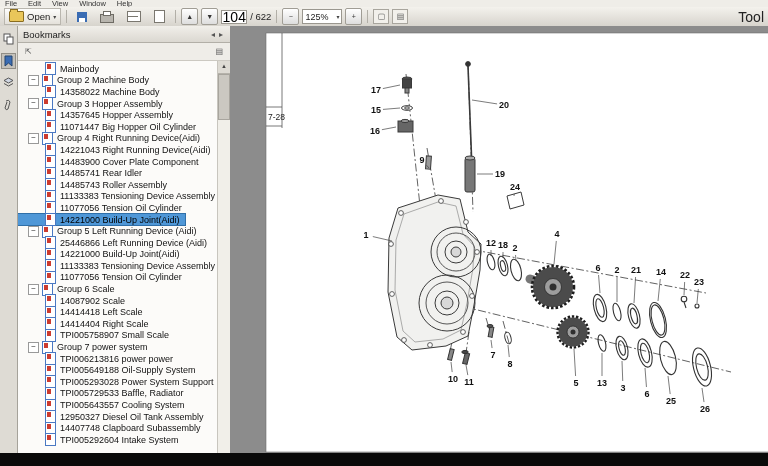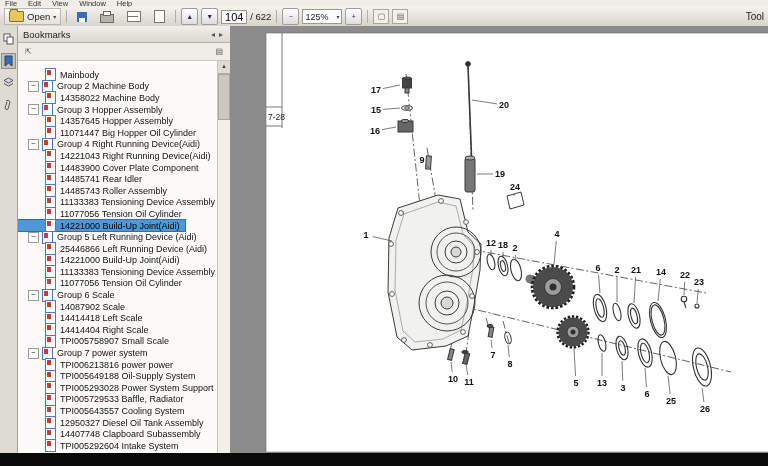--- a/index.html
+++ b/index.html
@@ -29,45 +29,45 @@
   .print-icon{width:12px;height:7px;background:#b8b5ae;border:1px solid #6e6b64;position:relative;margin-top:3px}
   .print-icon::before{content:"";position:absolute;top:-4px;left:2px;width:6px;height:3px;
                background:#fff;border:1px solid #6e6b64}
   .mail-icon{width:12px;height:9px;background:#fff;border:1px solid #7a776f;position:relative}
   .mail-icon::before{content:"";position:absolute;left:0;top:0;width:10px;height:4px;
                border-bottom:1px solid #7a776f;transform:skewY(0deg)}
   .page-icon{width:9px;height:11px;background:#fff;border:1px solid #7a776f}
   .navbtn{width:15px;height:15px;border:1px solid #a09d95;border-radius:2px;
           background:linear-gradient(#fff,#ddd);font-size:7px;display:flex;
           align-items:center;justify-content:center;color:#333}
-  .pageinput{width:24px;height:12px;border:1px solid #9a978f;font-size:11px;
+  .pageinput{width:24px;height:12px;border:1px solid #9a978f;font-size:14px;
              text-align:center;padding:0;background:#fff;font-family:"Liberation Sans",sans-serif}
   .zoombox{min-width:34px;height:13px;border:1px solid #9a978f;background:#fff;
            font-size:9px;display:flex;align-items:center;justify-content:space-between;padding:0 2px}
   .viewbtn{width:14px;height:13px;border:1px solid #a8a59d;background:#f2f0eb;
            display:flex;align-items:center;justify-content:center;font-size:8px;color:#555}
-  .tools-label{margin-left:auto;font-size:10px;color:#222;padding-right:0px;white-space:nowrap}
+  .tools-label{margin-left:auto;font-size:14px;color:#222;padding-right:0px;white-space:nowrap}
 
   
   .navstrip{position:absolute;left:0;top:26px;width:17px;bottom:13px;
             background:#dedbd4;border-right:1px solid #a5a29a}
   .nicon{width:13px;height:14px;margin:6px auto 8px auto;display:flex;align-items:center;justify-content:center}
   .nicon.active{background:#c4c1ba;outline:1px solid #918e86}
 
   
   .sidebar{position:absolute;left:18px;top:26px;width:212px;bottom:13px;
            background:#fcfbf9;border-right:1px solid #8f8c85;display:flex;flex-direction:column}
   .sb-title{height:16px;background:linear-gradient(#f1efea,#dbd8d1);border-bottom:1px solid #b2afa7;
             font-size:9.5px;color:#222;display:flex;align-items:center;padding:0 5px;flex:none}
   .sb-title .spacer{flex:1}
   .mini-btn{font-size:8px;color:#555;padding:0 2px}
   .sb-tools{height:17px;border-bottom:1px solid #ccc9c2;background:#efede8;
             display:flex;align-items:center;padding:0 5px;flex:none;font-size:9px;color:#444}
   .sb-tools .spacer{flex:1}
-  .tree{flex:1;overflow:hidden;position:relative;padding-top:8px}
+  .tree{flex:1;overflow:hidden;position:relative;padding-top:2px}
   .tnode{height:11.6px;display:flex;align-items:center;font-size:9px;color:#111;
          white-space:nowrap;width:max-content;padding-right:5px}
   .tnode.lvl0{padding-left:10px}
   .tnode.lvl1{padding-left:27px}
   .toggle{width:9px;height:9px;border:1px solid #999;background:#fff;font-size:8px;
           line-height:7px;text-align:center;margin-right:3px;flex:none;color:#333}
   .bicon{width:9px;height:11px;border:1px solid #4a78c2;background:#fff;position:relative;
          margin-right:4px;flex:none}
   .bflag{position:absolute;left:1px;top:1px;width:4px;height:5px;background:#cc3b2f}
   .tnode.sel{background:#4f97d7;outline:1px solid #2f6fa8}

